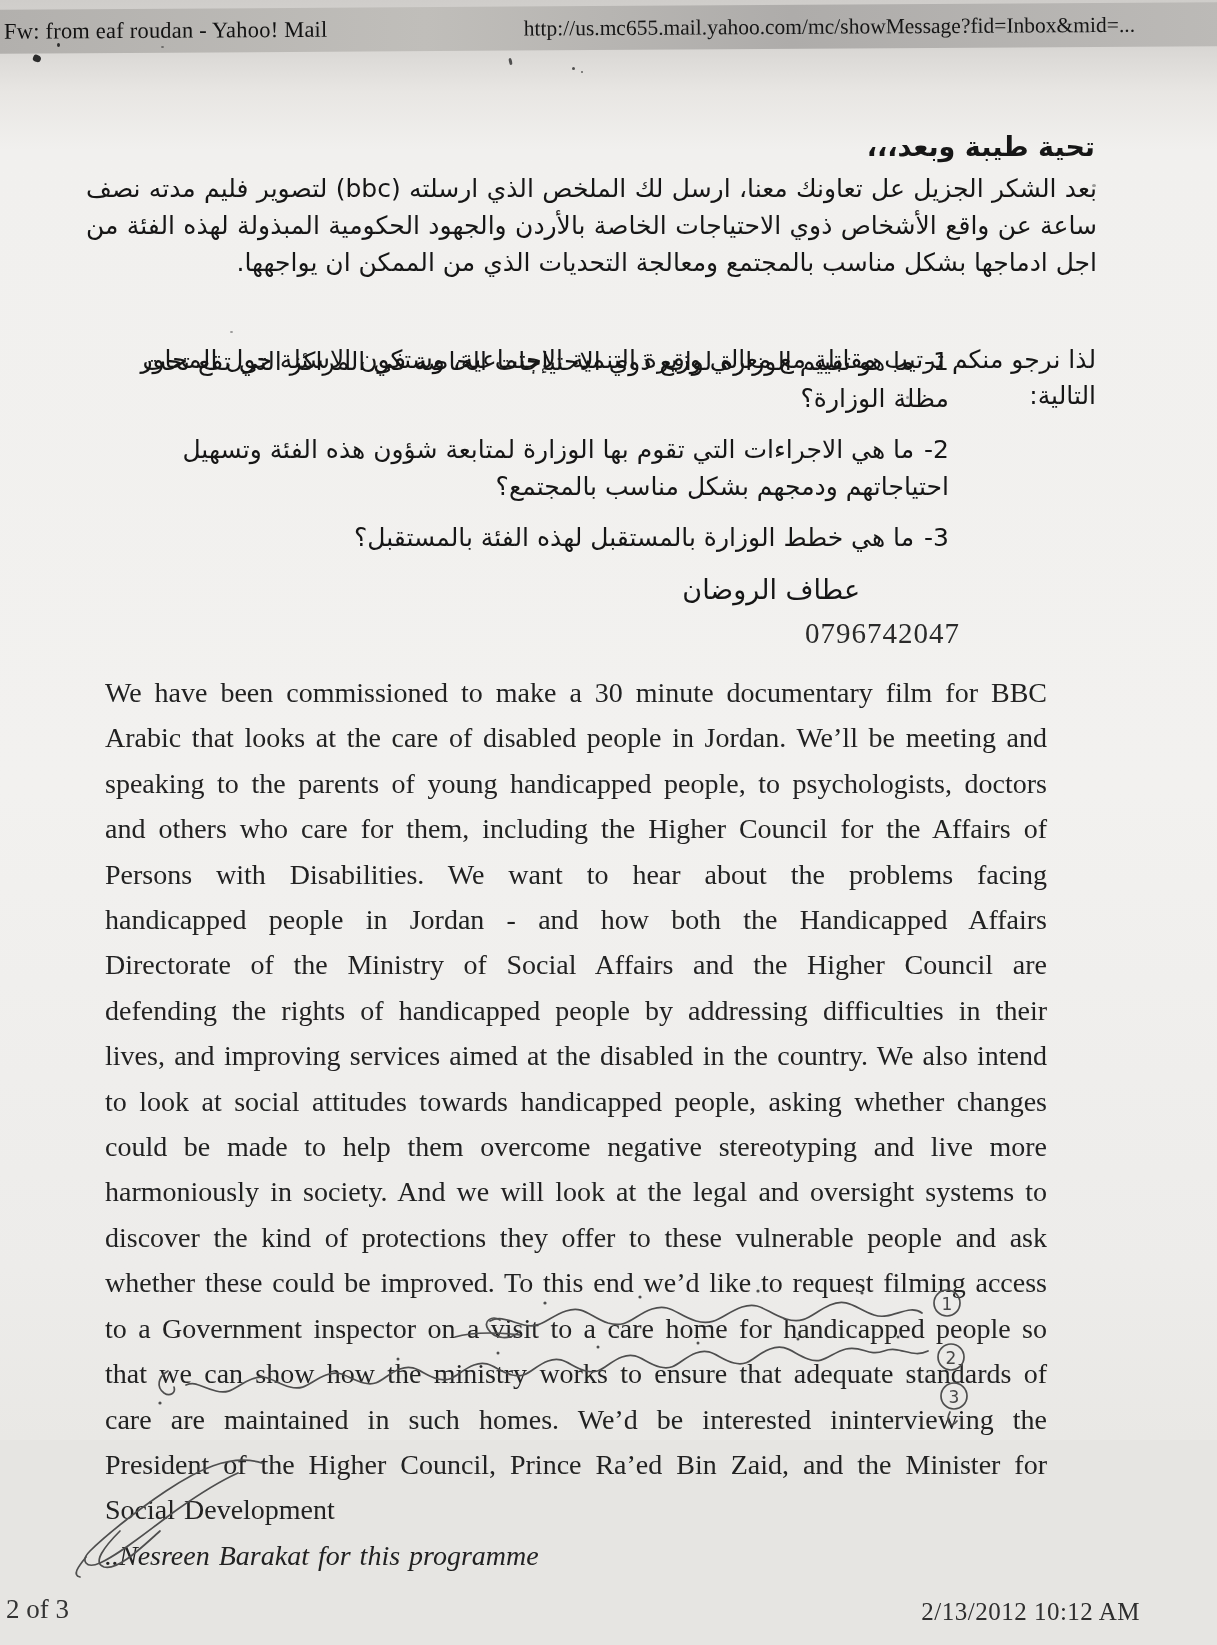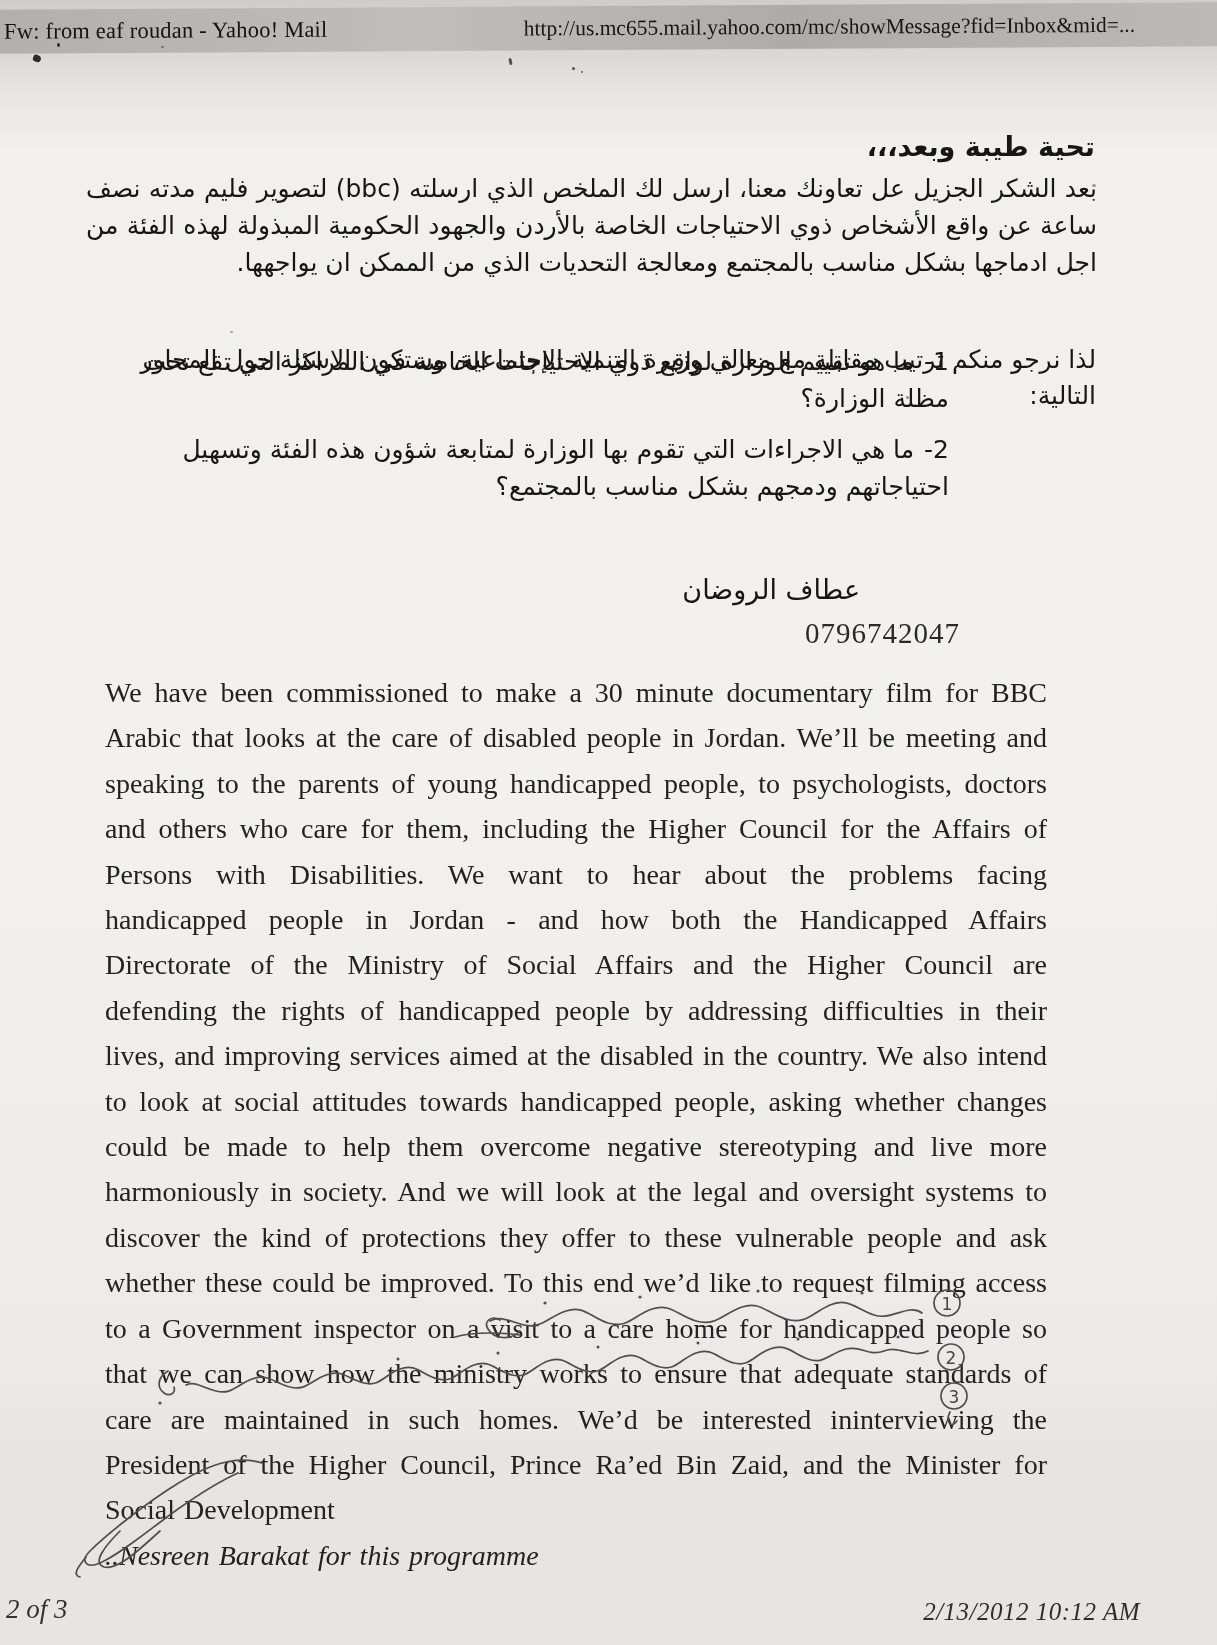--- a/index.html
+++ b/index.html
@@ -49,22 +49,22 @@
   
   .en-para{
     position:absolute;top:670px;left:105px;width:942px;
     font-size:28px;line-height:45.4px;text-align:justify;color:#222;
     word-spacing:2px;
   }
   .en-attribution{text-align:left;font-style:italic;}
   
   .handwriting{position:absolute;top:1275px;left:0;width:1217px;height:330px;}
   
-  .footer-page{position:absolute;left:6px;top:1594px;font-size:27px;color:#333;font-style:italic;}
-  .footer-time{position:absolute;right:77px;top:1598px;font-size:25px;color:#2e2e2e;letter-spacing:.5px;font-style:italic;}
+  .footer-page{position:absolute;left:6px;top:1594px;font-size:27px;color:#333;}
+  .footer-time{position:absolute;right:77px;top:1598px;font-size:25px;color:#2e2e2e;letter-spacing:.5px;}
   
   .speckle{position:absolute;background:#2c2c2c;border-radius:50%;}
   .s1{left:33px;top:55px;width:8px;height:7px;transform:rotate(20deg);border-radius:40% 60% 55% 45%;}
   .s2{left:57px;top:43px;width:3px;height:4px;}
   .s3{left:161px;top:46px;width:3px;height:2px;opacity:.55;}
   .s4{left:509px;top:58px;width:3px;height:7px;transform:rotate(-12deg);opacity:.8;border-radius:40%;}
   .s5{left:572px;top:67px;width:3px;height:3px;opacity:.8;}
   .s6{left:581px;top:71px;width:2px;height:2px;opacity:.7;}
   .s7{left:1092px;top:184px;width:4px;height:3px;opacity:.45;}
   .s8{left:906px;top:396px;width:3px;height:3px;opacity:.5;}
@@ -95,20 +95,23 @@
   <div class="ar ar-para1">بعد الشكر الجزيل عل تعاونك معنا، ارسل لك الملخص الذي ارسلته (bbc) لتصوير فليم مدته نصف ساعة عن واقع الأشخاص ذوي الاحتياجات الخاصة بالأردن والجهود الحكومية المبذولة لهذه الفئة من اجل ادماجها بشكل مناسب بالمجتمع ومعالجة التحديات الذي من الممكن ان يواجهها.</div>
 
   <div class="ar ar-para2">لذا نرجو منكم ترتيب مقابلة مع معالي وزيرة التنمية الإجتماعية، وستكون الاسئلة حول المحاور التالية:</div>
 
   <div class="questions">
     <div class="ar question">
       <span class="qnum">1-</span><span>ما هو تقييم الوزارة لواقع ذوي الاحتياجات الخاصة في المراكز التي تقع تحت مظلة الوزارة؟</span>
     </div>
     <div class="ar question">
       <span class="qnum">2-</span><span>ما هي الاجراءات التي تقوم بها الوزارة لمتابعة شؤون هذه الفئة وتسهيل احتياجاتهم ودمجهم بشكل مناسب بالمجتمع؟</span>
+    </div>
+    <div class="ar question">
+      <span class="qnum">3-</span><span>ما هي خطط الوزارة بالمستقبل لهذه الفئة بالمستقبل؟</span>
     </div>
   </div>
 
   <div class="ar ar-signature">عطاف الروضان</div>
   <div class="phone">0796742047</div>
 
   <div class="en-para">
     <span>We have been commissioned to make a 30 minute documentary film for BBC Arabic that looks at the care of disabled people in Jordan. We’ll be meeting and speaking to the parents of young handicapped people, to psychologists, doctors and others who care for them, including the Higher Council for the Affairs of Persons with Disabilities. We want to hear about the problems facing handicapped people in Jordan - and how both the Handicapped Affairs Directorate of the Ministry of Social Affairs and the Higher Council are defending the rights of handicapped people by addressing difficulties in their lives, and improving services aimed at the disabled in the country. We also intend to look at social attitudes towards handicapped people, asking whether changes could be made to help them overcome negative stereotyping and live more harmoniously in society. And we will look at the legal and oversight systems to discover the kind of protections they offer to these vulnerable people and ask whether these could be improved. To this end we’d like to request filming access to a Government inspector on a visit to a care home for handicapped people so that we can show how the ministry works to ensure that adequate standards of care are maintained in such homes. We’d be interested ininterviewing the President of the Higher Council, Prince Ra’ed Bin Zaid, and the Minister for Social Development</span>
     <div class="en-attribution">..Nesreen Barakat for this programme</div>
   </div>

